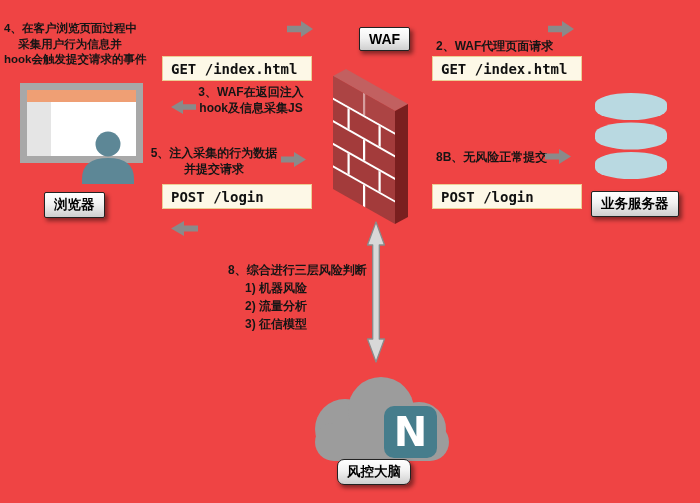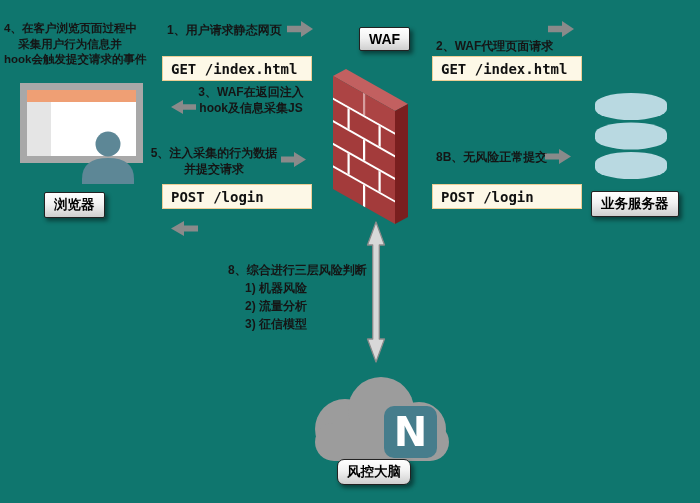--- a/index.html
+++ b/index.html
@@ -1,16 +1,16 @@
 <!DOCTYPE html>
 <html><head>
 <meta charset="utf-8">
 <style>
   html,body{margin:0;padding:0;background:#fff;}
-  #stage{position:relative;width:700px;height:503px;background:#0f766e;overflow:hidden;
+  #stage{position:relative;width:700px;height:503px;background:#ef4444;overflow:hidden;
          font-family:"Liberation Sans","DejaVu Sans",sans-serif;color:#111;}
   .abs{position:absolute;}
   
   .note{font-size:12px;font-weight:bold;color:#151515;white-space:nowrap;line-height:16px;}
   .note-block{text-align:center;}
   .small{font-size:11.5px;line-height:15.5px;}
   
   .req-box{width:150px;height:25px;box-sizing:border-box;background:#fdf8e7;
            border:1.5px solid #ecce95;display:flex;align-items:center;padding:0 8px;
            font-family:"DejaVu Sans Mono","Liberation Mono",monospace;
@@ -37,21 +37,20 @@
 <body>
 
 <div id="stage">
 
   <div class="abs note note-block small" style="left:4px;top:21px;width:132px;">
     <div>4、在客户浏览页面过程中</div>
     <div>采集用户行为信息并</div>
     <div>hook会触发提交请求的事件</div>
   </div>
 
-  <div class="abs note" style="left:167px;top:22px;">1、用户请求静态网页</div>
   <svg class="abs" style="left:287px;top:21px;" width="26" height="16" viewBox="0 0 26 16">
     <polygon points="0,4.8 14,4.8 14,0 26,8 14,16 14,11.2 0,11.2" fill="#8a8a8a"></polygon>
   </svg>
 
   <div class="abs node-label" style="left:359px;top:27px;font-size:14px;">WAF</div>
 
   <div class="abs note" style="left:436px;top:22px;margin-top:16px;">2、WAF代理页面请求</div>
   <svg class="abs" style="left:548px;top:21px;" width="26" height="16" viewBox="0 0 26 16">
     <polygon points="0,4.8 14,4.8 14,0 26,8 14,16 14,11.2 0,11.2" fill="#8a8a8a"></polygon>
   </svg>

